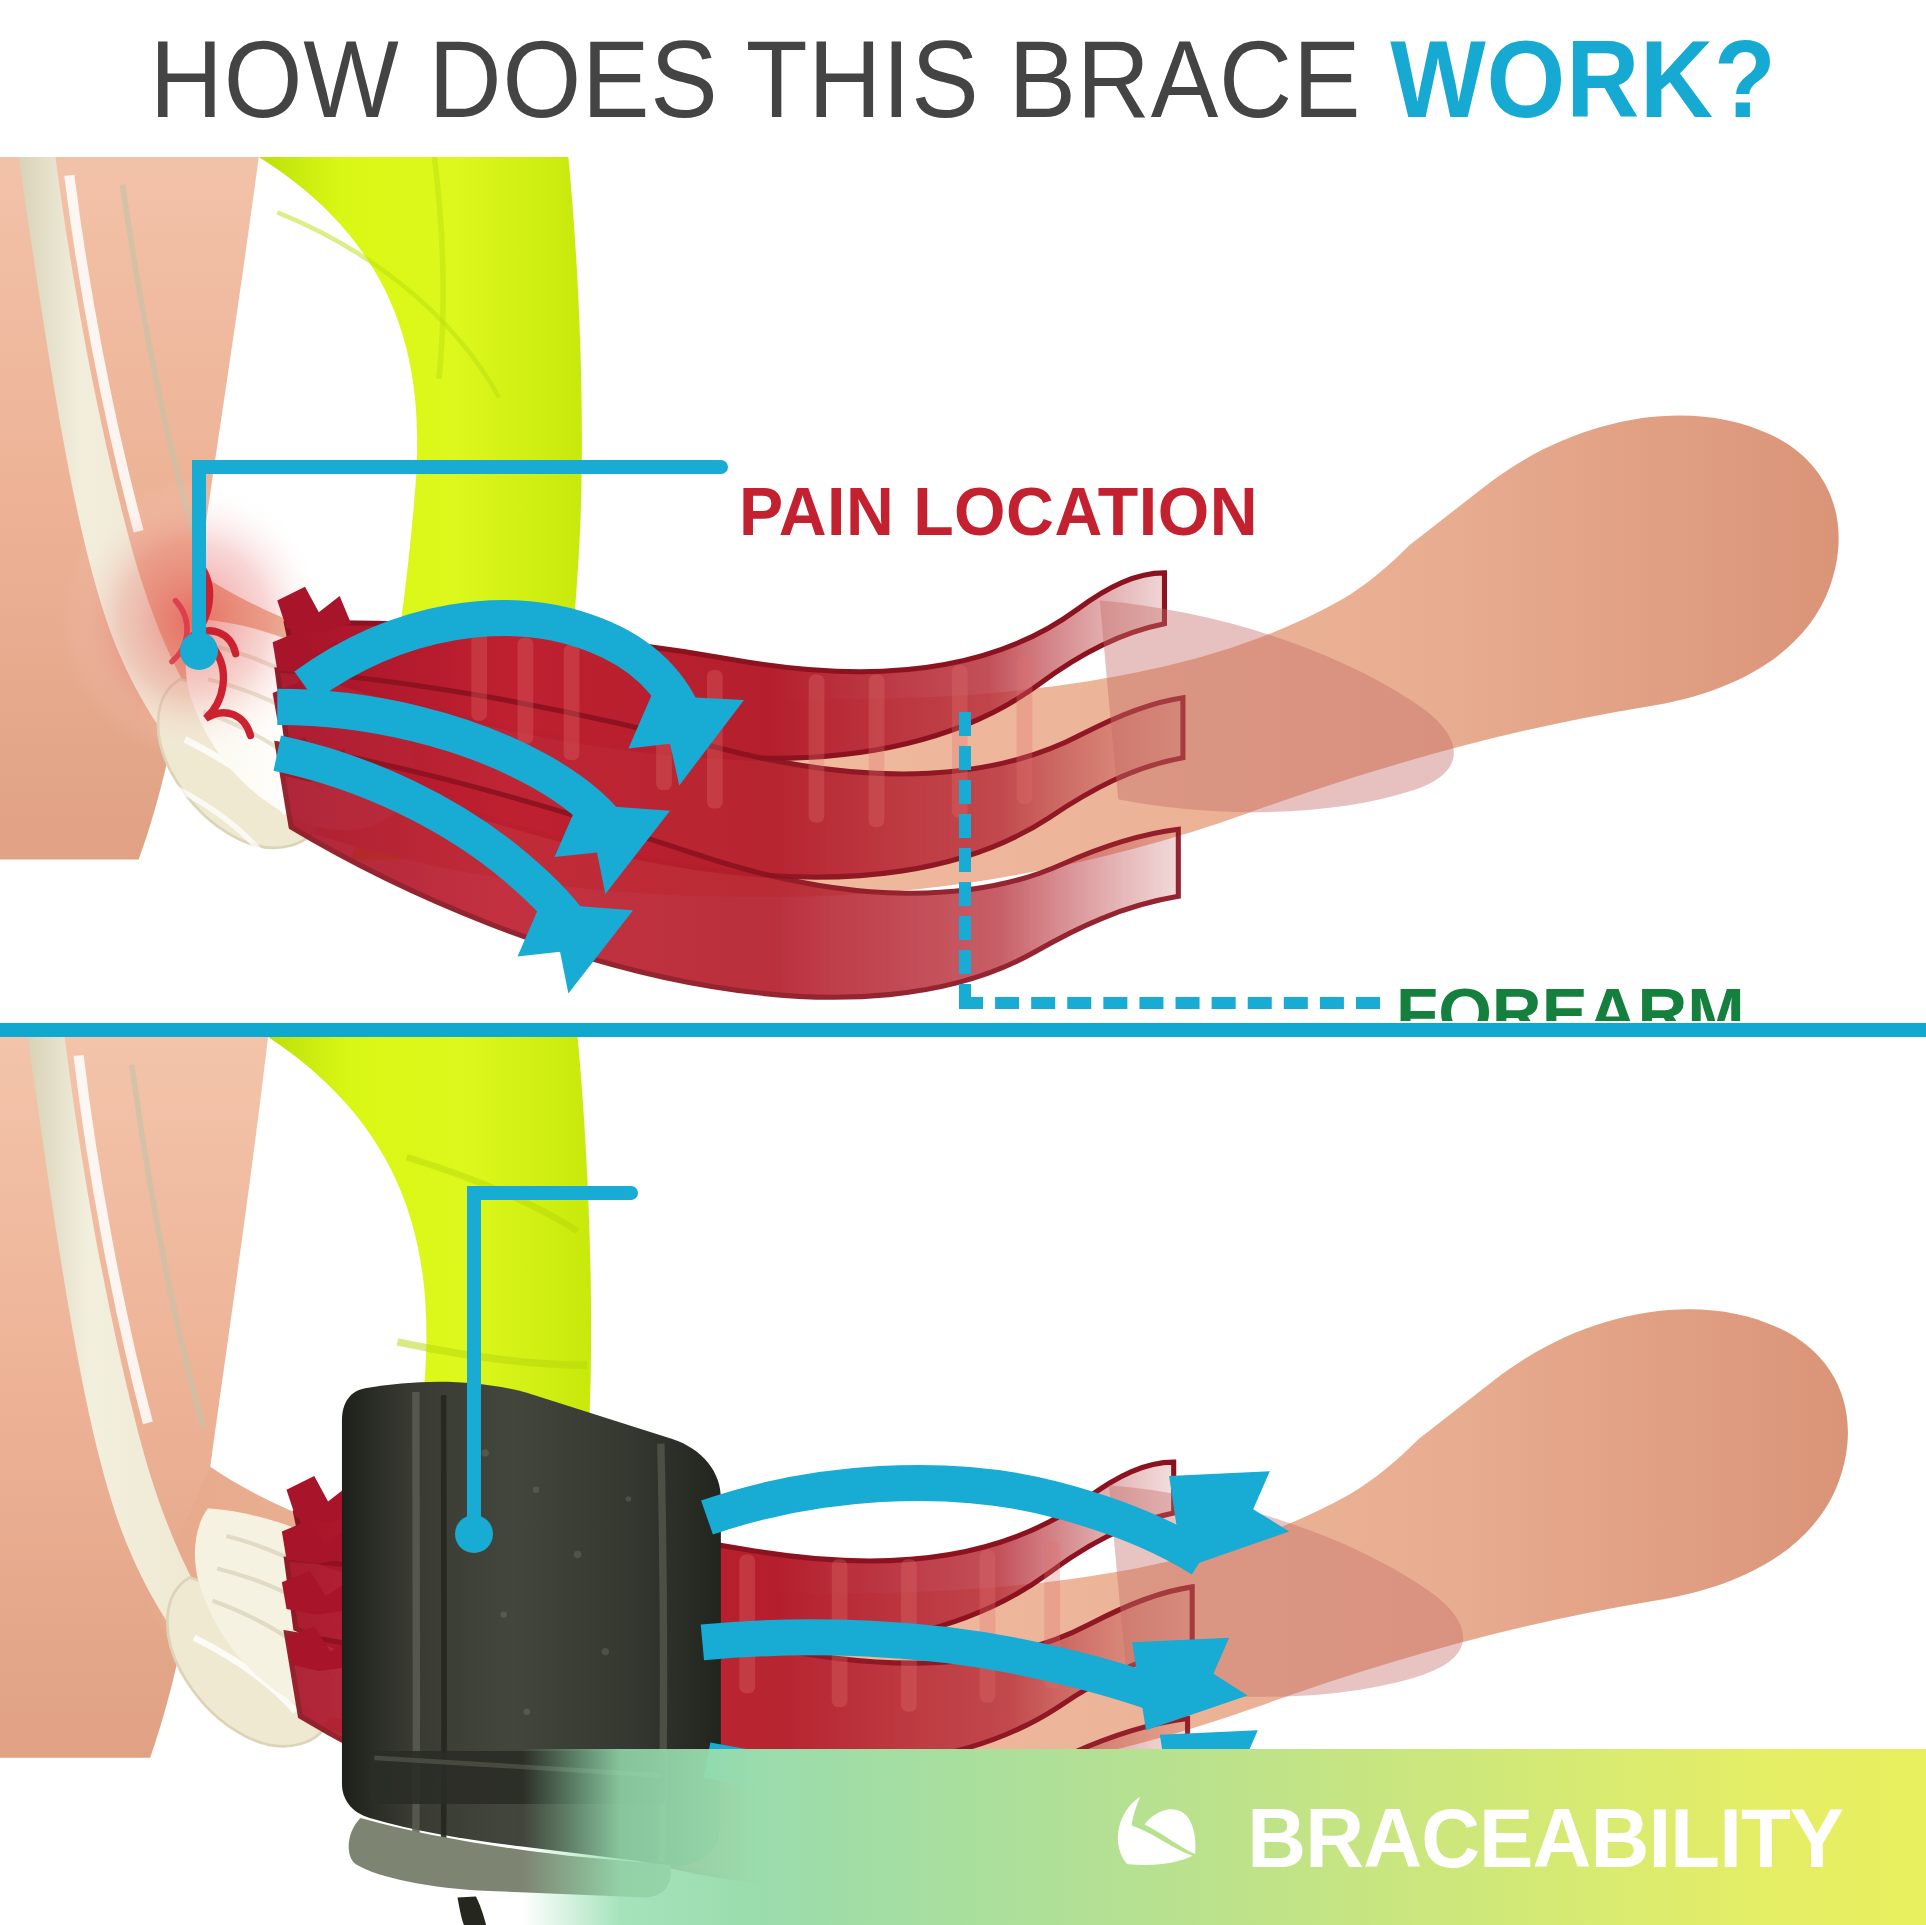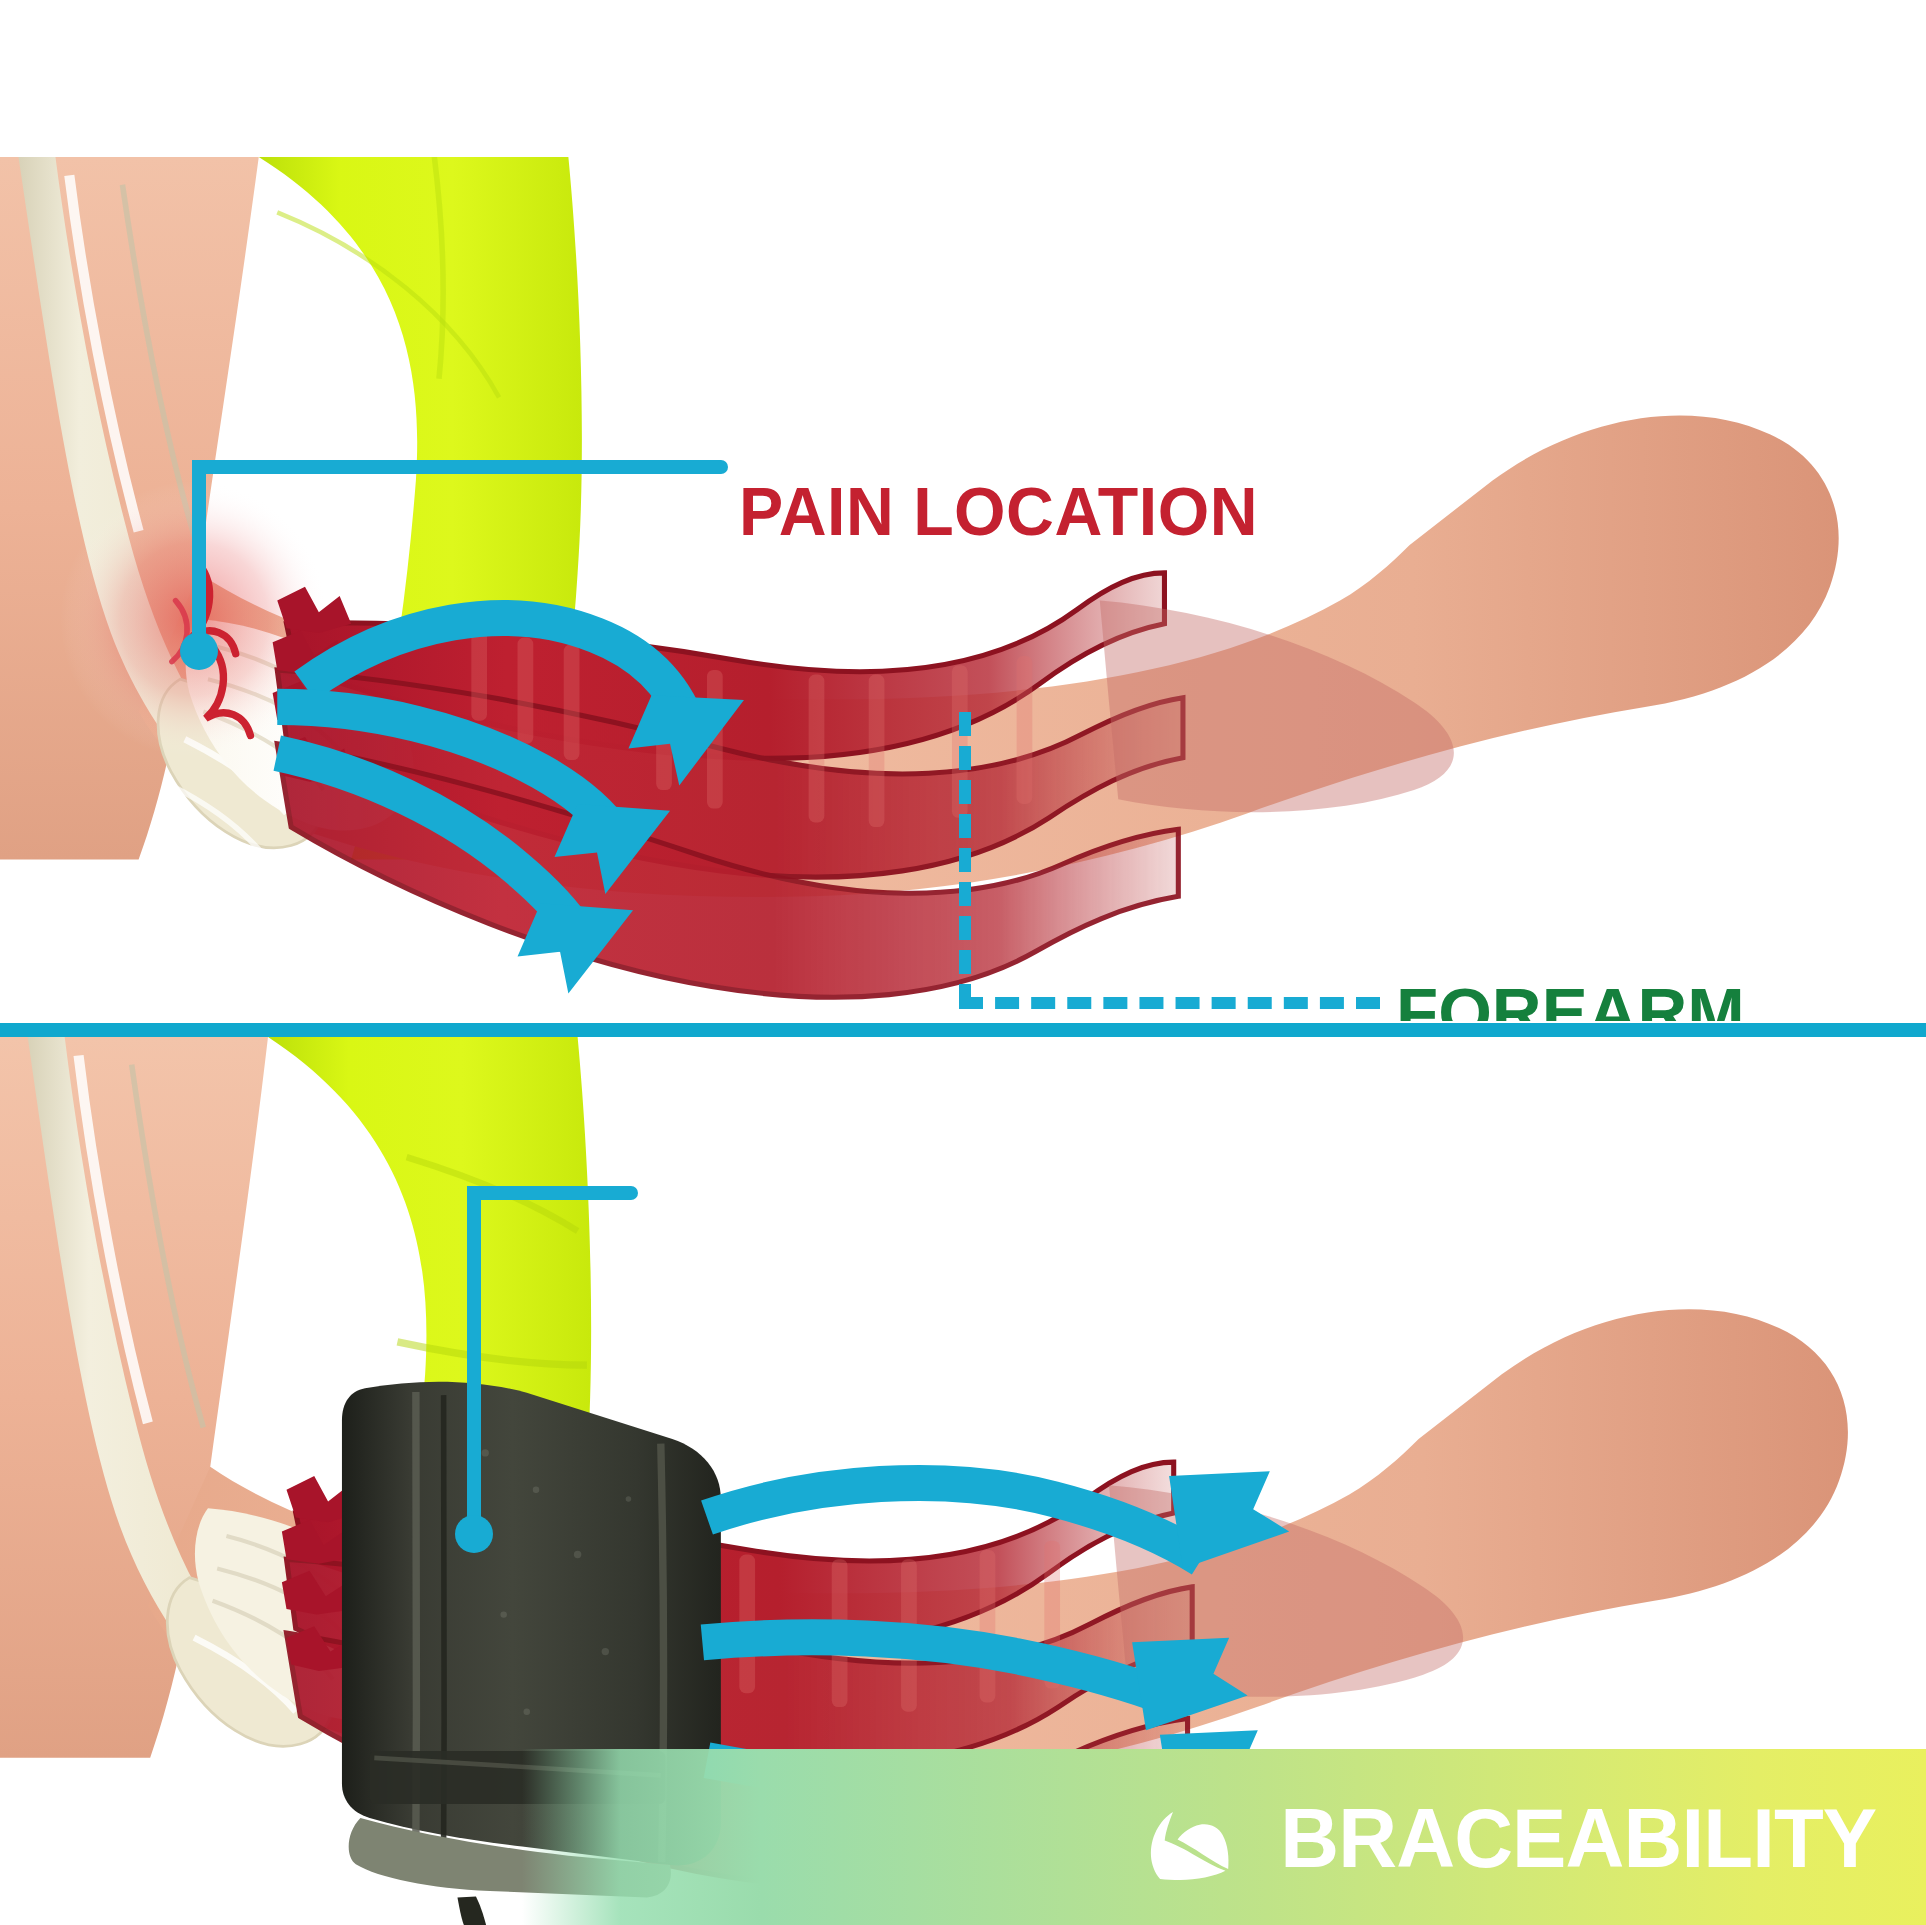--- a/index.html
+++ b/index.html
@@ -57,34 +57,37 @@
     position:absolute;left:522px;top:1749px;width:1404px;height:177px;
     background:linear-gradient(90deg,
       rgba(150,222,176,0) 0%,
       rgba(150,222,176,0.85) 7%,
       #9ADCAC 17%,
       #BCE28B 50%,
       #E4EE66 88%,
       #E9F05E 100%);
   }
   #footer-inner{
-    position:absolute;right:40px;top:50%;transform:translateY(-50%);
-    display:flex;align-items:flex-end;gap:37px;
+    position:absolute;right:73px;top:50%;transform:translateY(-50%);
+    display:flex;align-items:flex-start;gap:37px;
   }
   #logo-mark{width:88px;height:69px;flex:0 0 auto;}
   #logo-text{
     font-size:84px;font-weight:bold;color:#ffffff;letter-spacing:-0.9px;
     white-space:nowrap;transform:scaleX(0.97);line-height:1;
   }
 </style>
 </head>
 <body>
 
 <div id="page">
 
+  <div id="header">
+    <div id="title"><span class="dark">HOW DOES THIS BRACE </span><span class="accent">WORK?</span></div>
+  </div>
 
   <div class="panel" id="panel-top">
     <svg class="art" viewBox="0 0 4168 1870" preserveAspectRatio="none">
       <defs>
         <linearGradient id="skinG1" x1="0" y1="0" x2="1" y2="0">
           <stop offset="0%" stop-color="#E9A98B"></stop>
           <stop offset="35%" stop-color="#F0BBA0"></stop>
           <stop offset="75%" stop-color="#E9AE92"></stop>
           <stop offset="100%" stop-color="#DA9478"></stop>
         </linearGradient>

